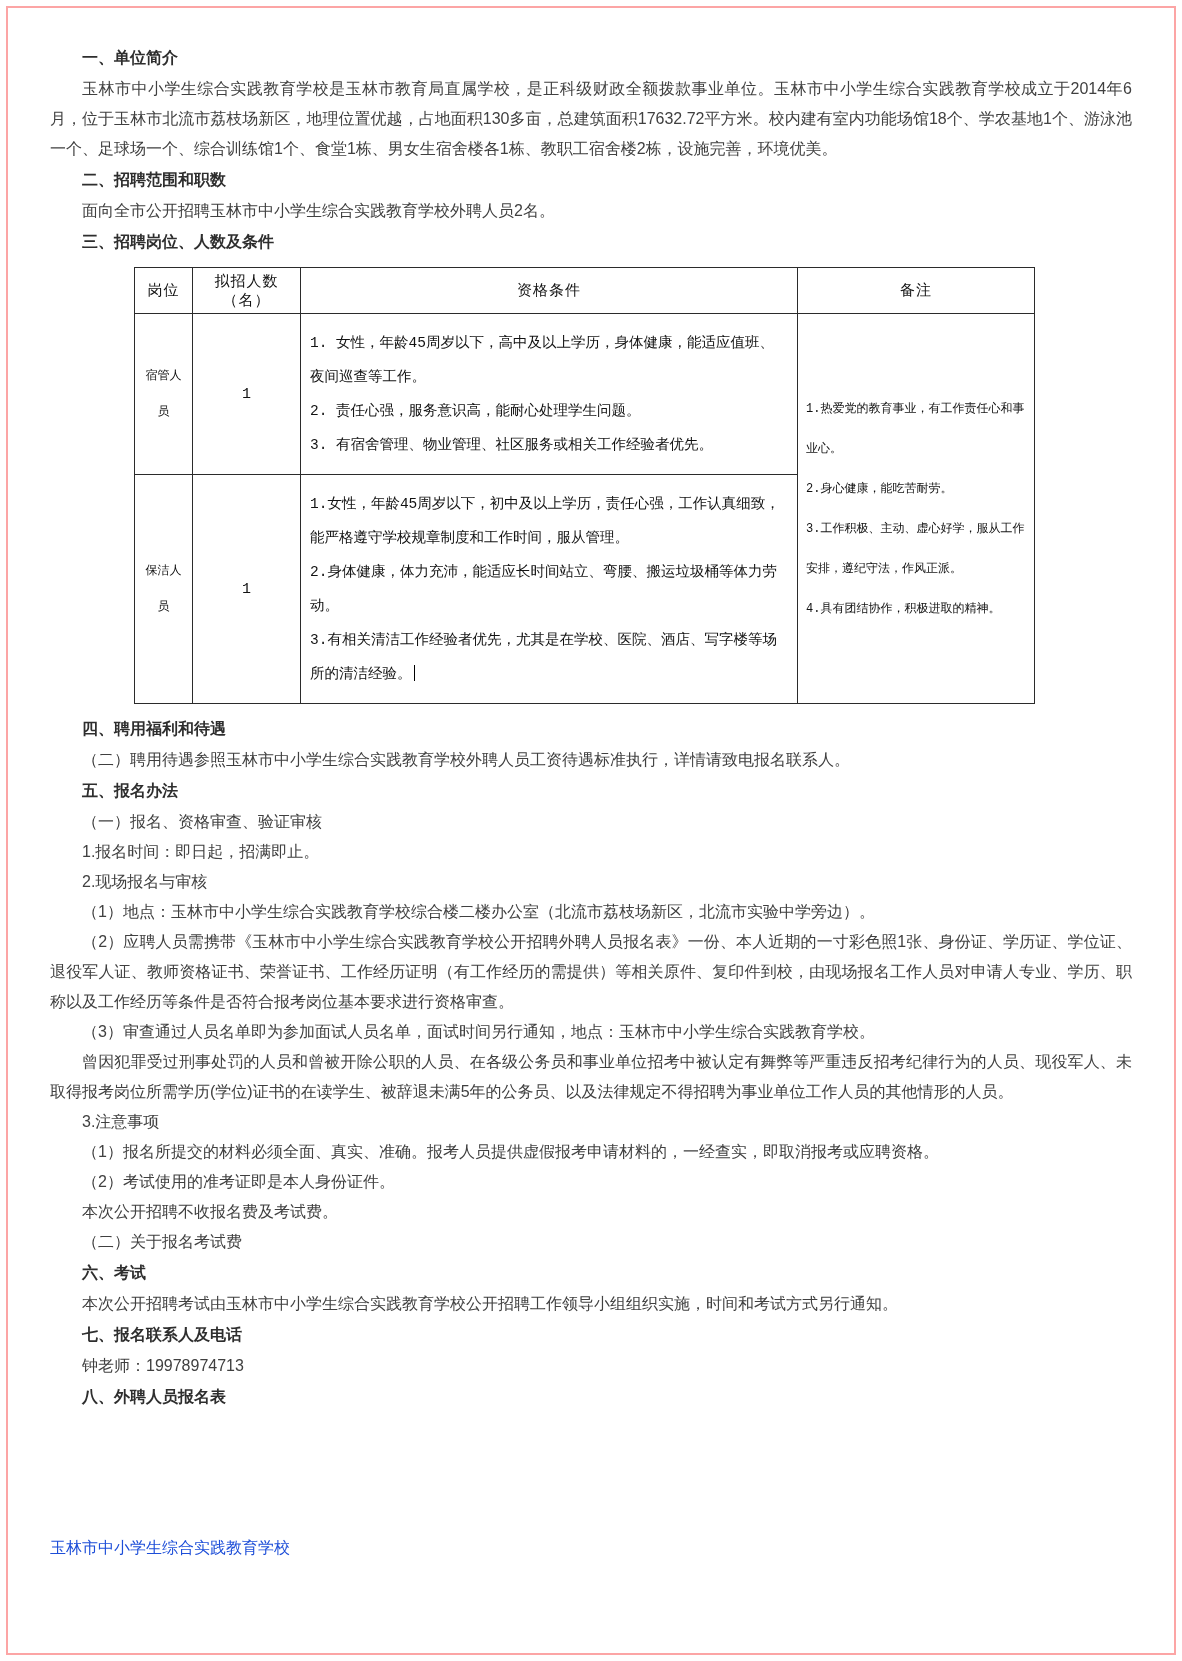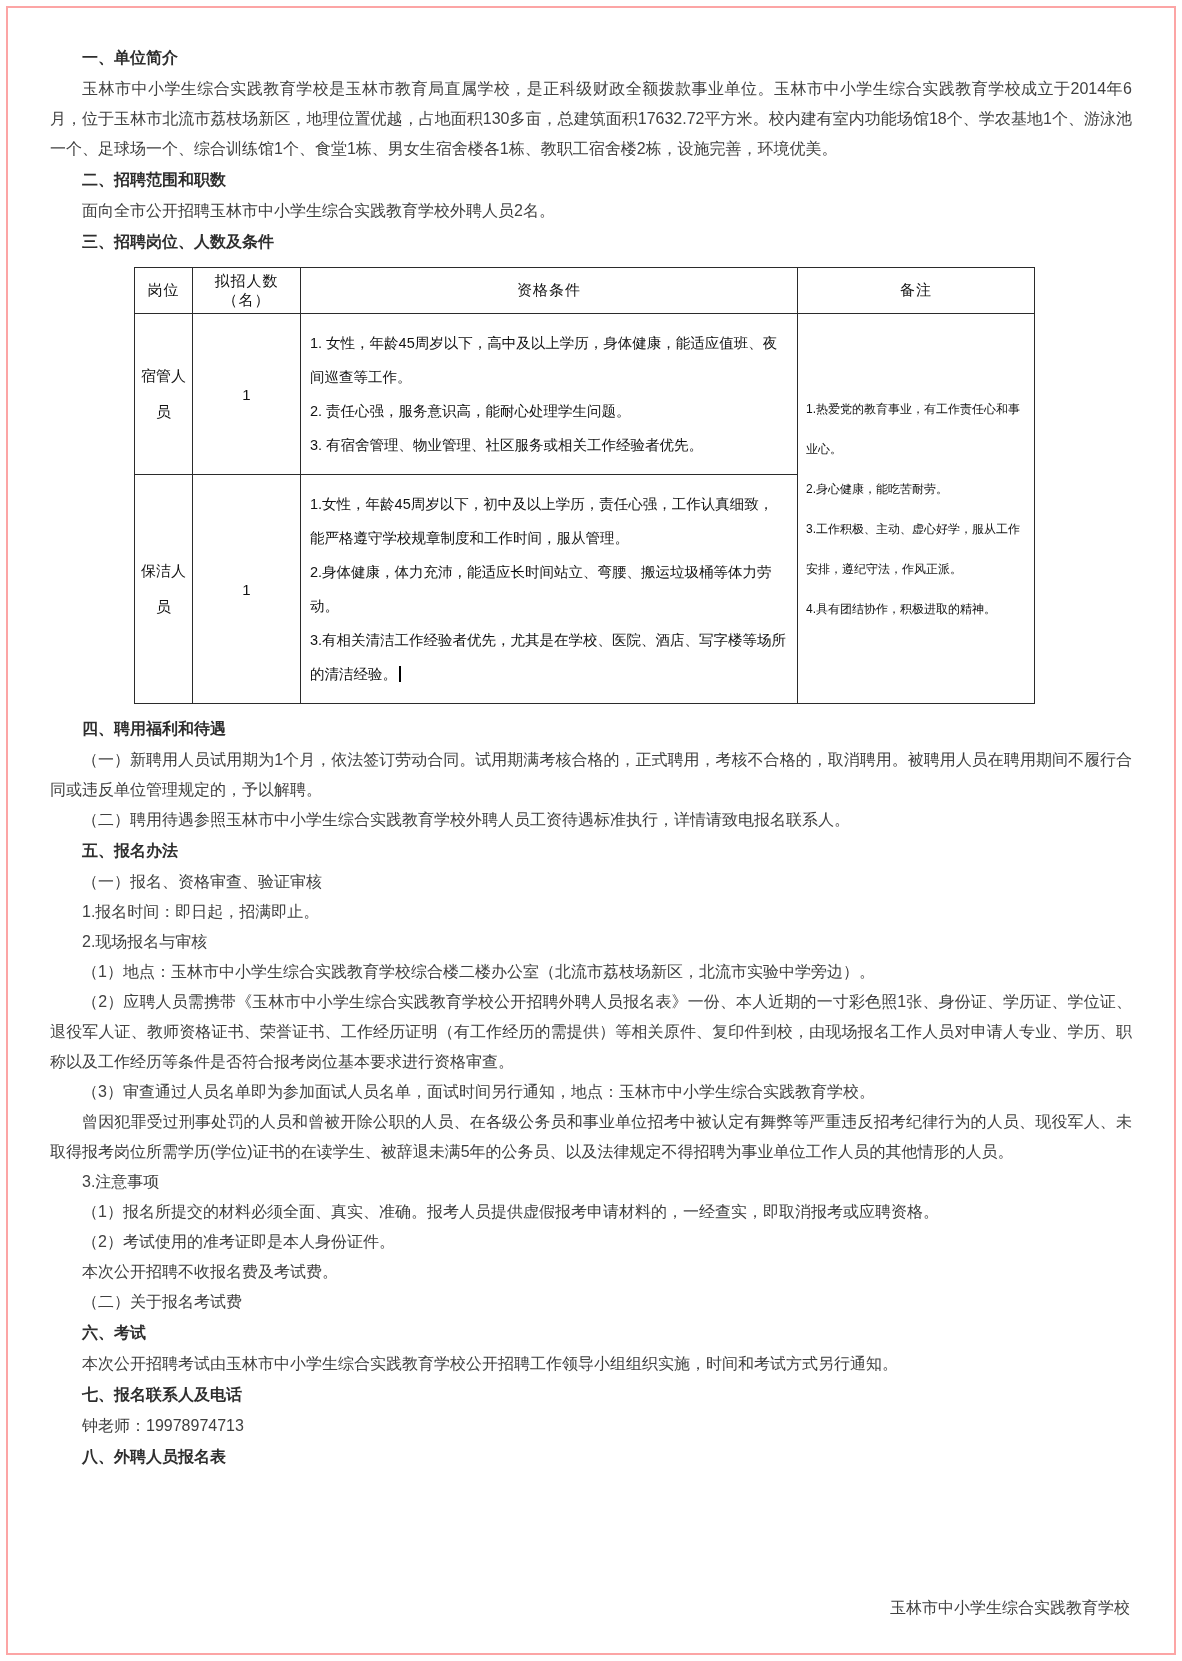--- a/index.html
+++ b/index.html
@@ -33,41 +33,41 @@
     color: #404040;
   }
 
   
   table.recruit {
     border-collapse: collapse;
     table-layout: fixed;
     width: 900px;
     margin: 10px 0 10px 84px;
     color: #121212;
-    font-family: Liberation Sans, sans-serif;
+    font-family: Liberation Mono, monospace;
   }
   table.recruit th, table.recruit td {
     border: 1px solid #2b2b2b;
     vertical-align: middle;
     background: #ffffff;
   }
   .col-post     { width: 58px;  }
   .col-count    { width: 108px; }
   .col-req      { width: 497px; }
   .col-remarks  { width: 237px; }
   th.hcell {
     font-weight: normal;
     font-size: 15px;
     height: 46px;
     text-align: center;
     letter-spacing: 1px;
   }
   td.cell-post {
     text-align: center;
-    font-size: 15px;
+    font-size: 12px;
     line-height: 36px;
     padding: 2px 6px;
   }
   td.cell-count {
     text-align: center;
     font-size: 15px;
   }
   td.cell-req {
     font-size: 14.5px;
     line-height: 34px;
@@ -88,23 +88,23 @@
     display: inline-block;
     width: 1.5px; height: 16px;
     background: #000;
     margin-left: 2px;
     vertical-align: -3px;
   }
 
   
   .footer {
     margin-top: 116px;
-    text-align: right;
+    text-align: left;
     padding-right: 2px;
-    color: #404040;
+    color: #1d4ed8;
     font-size: 16px;
     line-height: 40px;
   }
 </style>
 </head>
 <body>
 
 <div class="page">
   <div class="doc">
 
@@ -151,21 +151,20 @@
         <td class="cell-req">
           <span class="req-item">1.女性，年龄45周岁以下，初中及以上学历，责任心强，工作认真细致，能严格遵守学校规章制度和工作时间，服从管理。</span>
           <span class="req-item">2.身体健康，体力充沛，能适应长时间站立、弯腰、搬运垃圾桶等体力劳动。</span>
           <span class="req-item"><span>3.有相关清洁工作经验者优先，尤其是在学校、医院、酒店、写字楼等场所的清洁经验。</span><span class="caret"></span></span>
         </td>
       </tr>
     </tbody>
       </table>
 
     <div class="h">四、聘用福利和待遇</div>
-    <div class="p">（一）新聘用人员试用期为1个月，依法签订劳动合同。试用期满考核合格的，正式聘用，考核不合格的，取消聘用。被聘用人员在聘用期间不履行合同或违反单位管理规定的，予以解聘。</div>
     <div class="p">（二）聘用待遇参照玉林市中小学生综合实践教育学校外聘人员工资待遇标准执行，详情请致电报名联系人。</div>
 
     <div class="h">五、报名办法</div>
     <div class="p">（一）报名、资格审查、验证审核</div>
     <div class="p">1.报名时间：即日起，招满即止。</div>
     <div class="p">2.现场报名与审核</div>
     <div class="p">（1）地点：玉林市中小学生综合实践教育学校综合楼二楼办公室（北流市荔枝场新区，北流市实验中学旁边）。</div>
     <div class="p">（2）应聘人员需携带《玉林市中小学生综合实践教育学校公开招聘外聘人员报名表》一份、本人近期的一寸彩色照1张、身份证、学历证、学位证、退役军人证、教师资格证书、荣誉证书、工作经历证明（有工作经历的需提供）等相关原件、复印件到校，由现场报名工作人员对申请人专业、学历、职称以及工作经历等条件是否符合报考岗位基本要求进行资格审查。</div>
     <div class="p">（3）审查通过人员名单即为参加面试人员名单，面试时间另行通知，地点：玉林市中小学生综合实践教育学校。</div>
     <div class="p">曾因犯罪受过刑事处罚的人员和曾被开除公职的人员、在各级公务员和事业单位招考中被认定有舞弊等严重违反招考纪律行为的人员、现役军人、未取得报考岗位所需学历(学位)证书的在读学生、被辞退未满5年的公务员、以及法律规定不得招聘为事业单位工作人员的其他情形的人员。</div>

